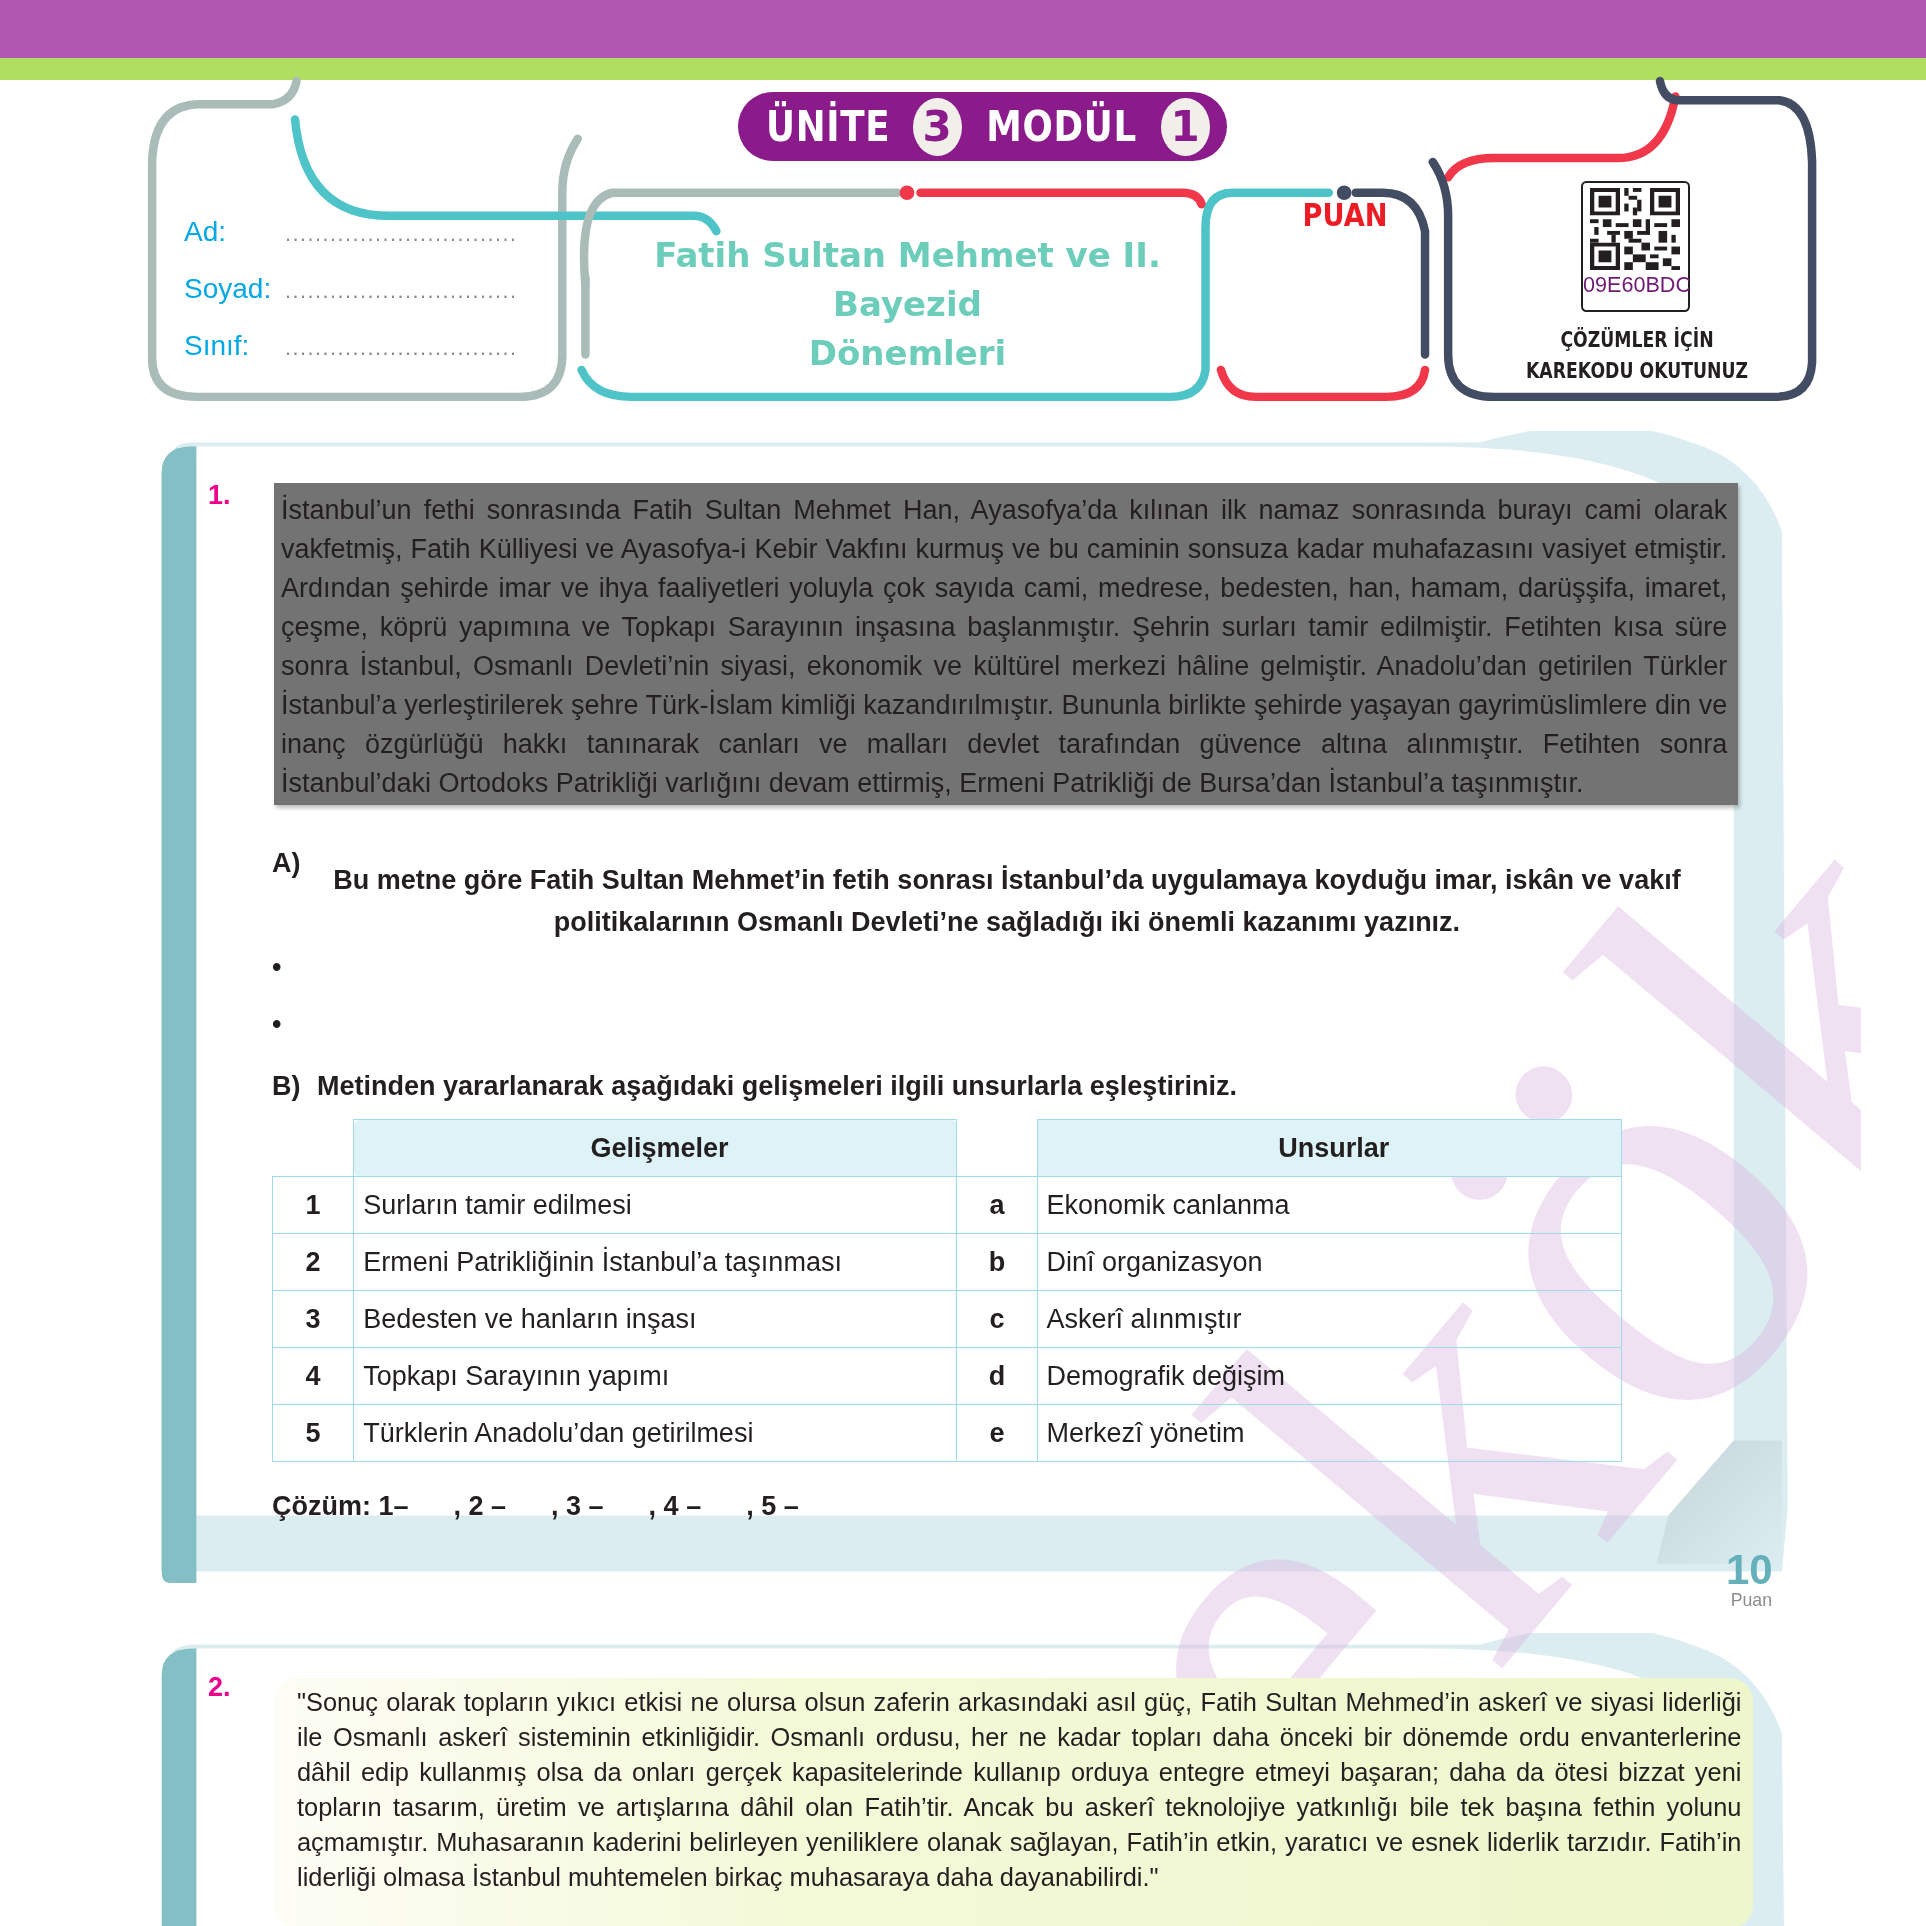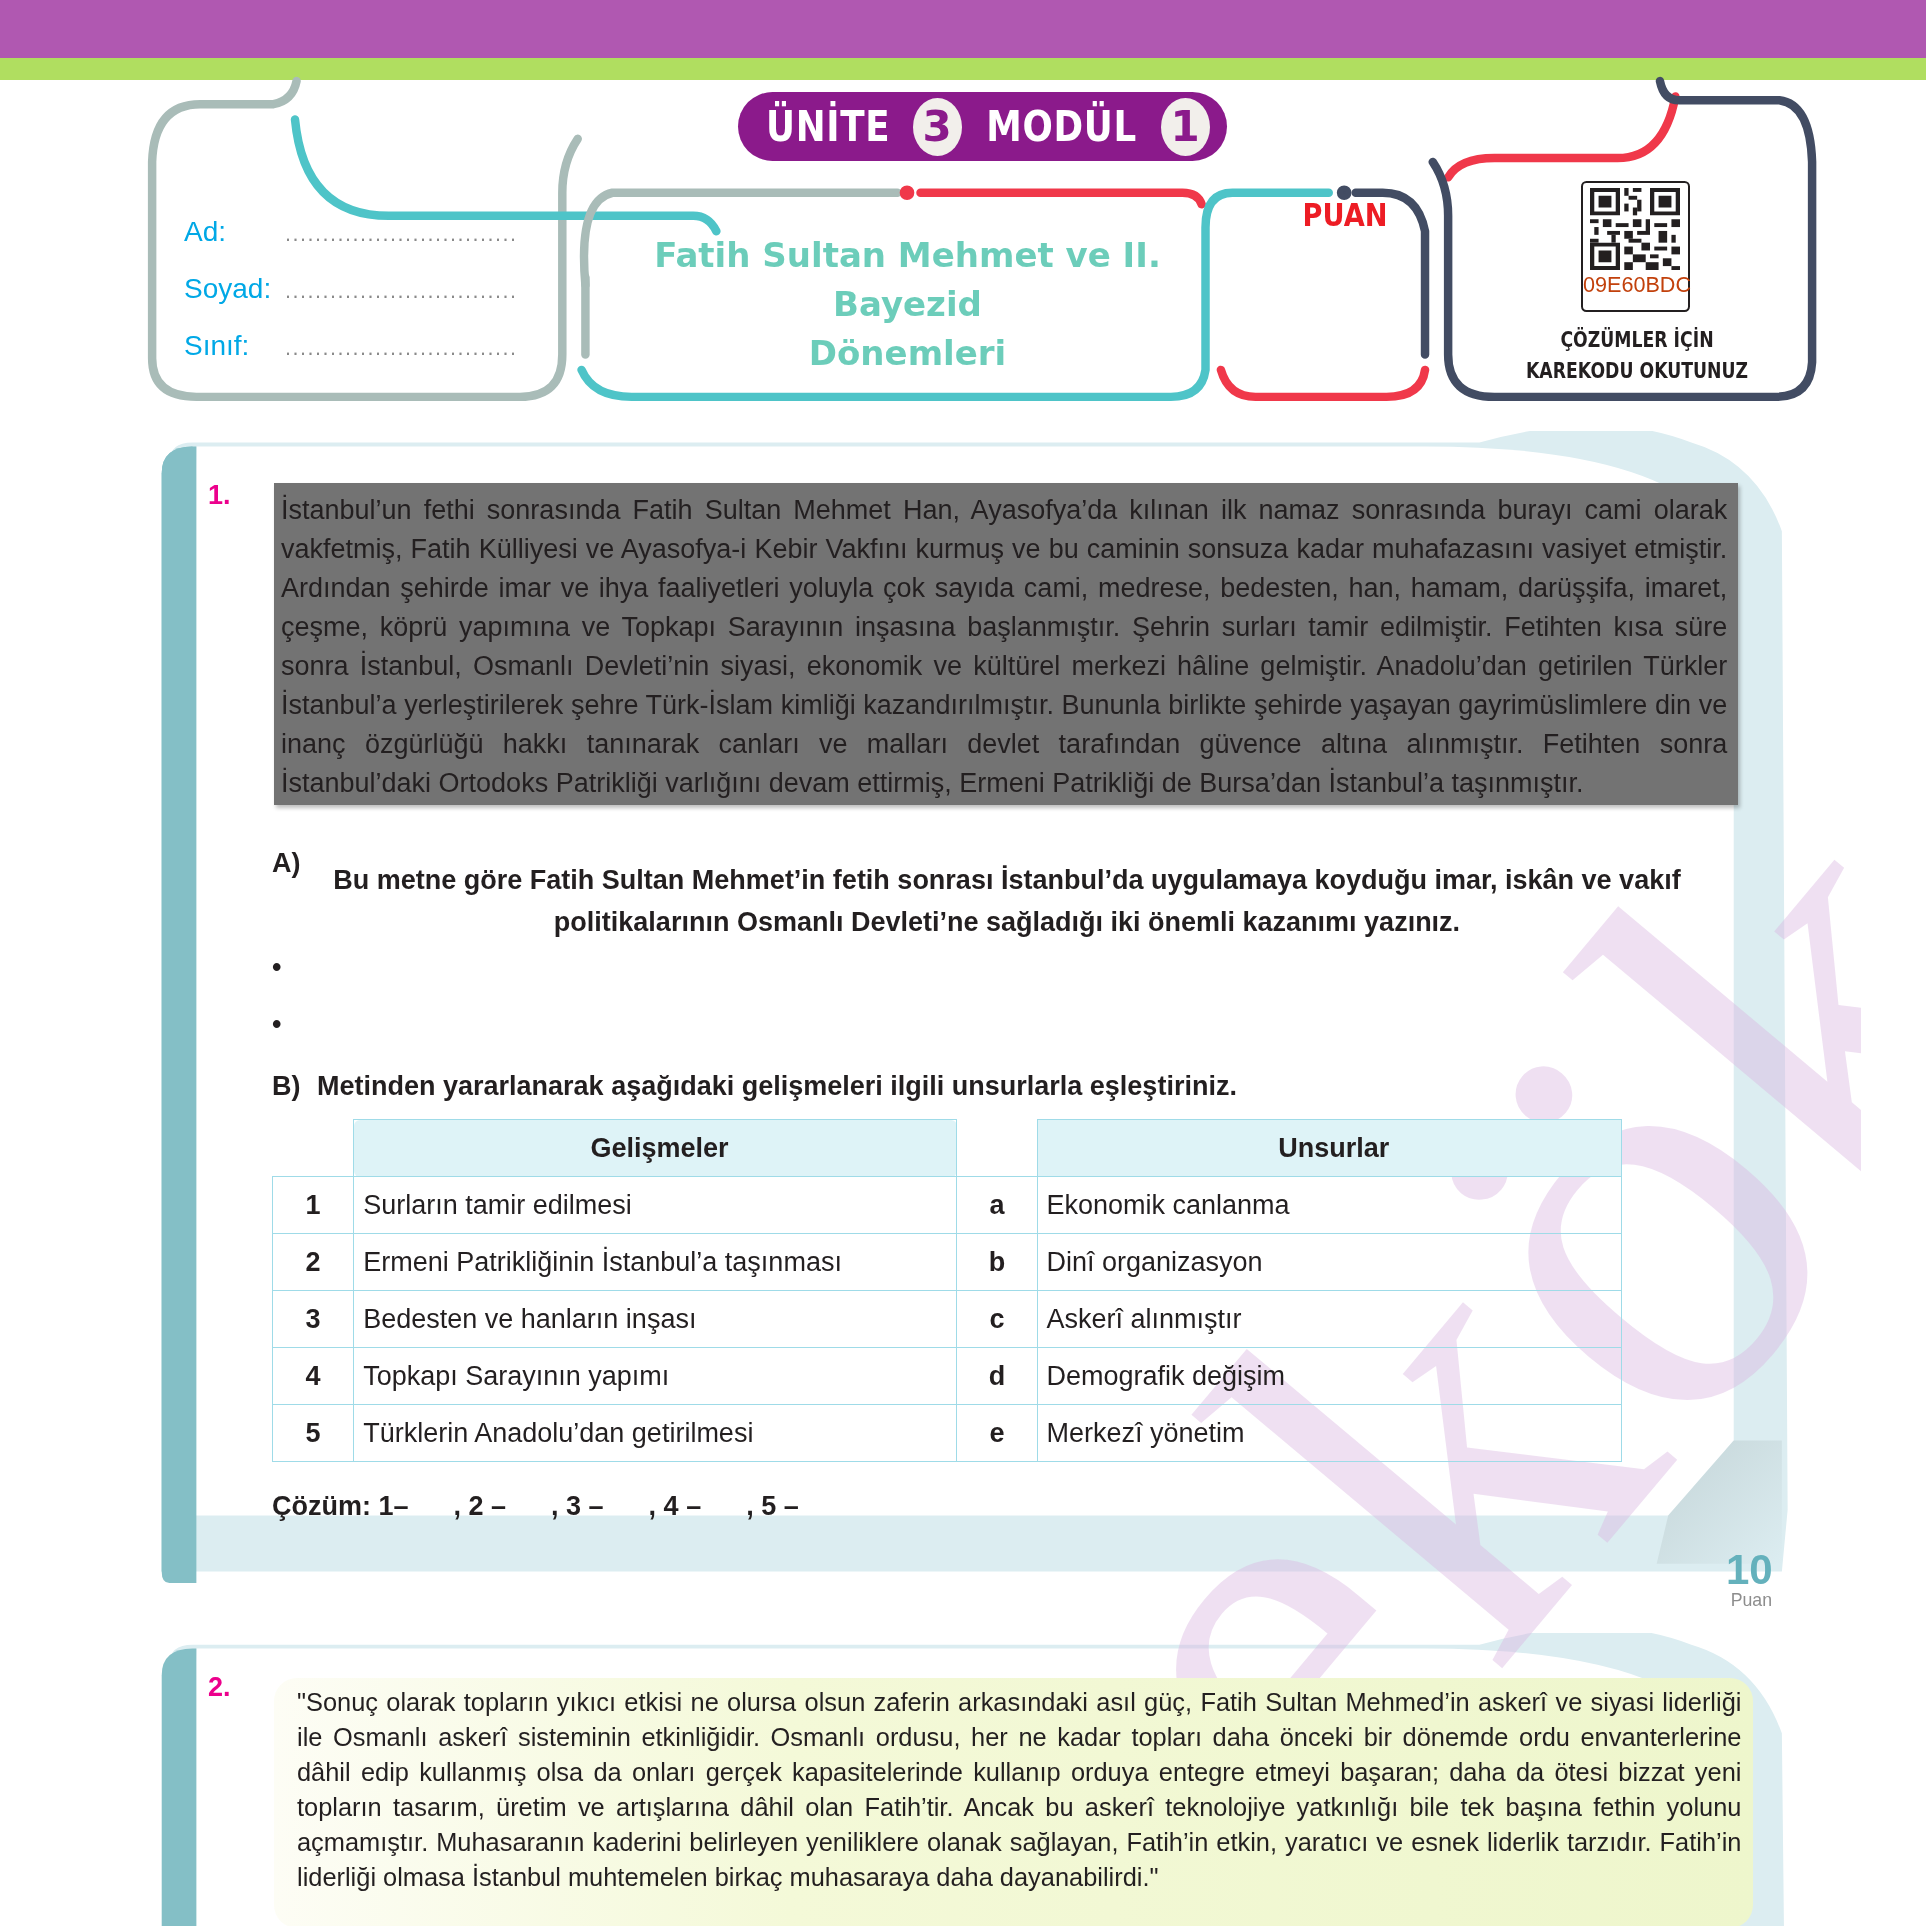--- a/index.html
+++ b/index.html
@@ -24,21 +24,21 @@
     .field-dots { color: #8a8a8a; font-size: 21.6px; letter-spacing: 1.5px; }
 
     .title-text { position: absolute; left: 582px; top: 231px; width: 651px; text-align: center;
       color: #6ccdba; font-family: "DejaVu Sans", sans-serif; font-weight: bold; font-size: 34px; line-height: 49px; }
 
     .puan-label { position: absolute; left: 1291px; top: 196px; width: 108px; text-align: center;
       color: #ed1c24; font-family: "DejaVu Sans", sans-serif; font-weight: bold; font-size: 32px; transform: scaleX(0.85); }
 
     .qr-box { position: absolute; left: 1581px; top: 181px; width: 109px; height: 131px; border: 2.3px solid #231f20; border-radius: 5.4px; background: #fff; }
     .qr-grid { position: absolute; left: 7px; top: 5.4px; width: 90px; height: 82px; }
-    .qr-code-text { position: absolute; left: 0; top: 89px; width: 100%; text-align: center; font-size: 21.6px; color: #c2410c; }
+    .qr-code-text { position: absolute; left: 0; top: 89px; width: 100%; text-align: center; font-size: 21.6px; color: #701a75; }
     .qr-caption { position: absolute; left: 1475px; top: 324px; width: 324px; text-align: center; font-family: "DejaVu Sans", sans-serif;
       font-weight: bold; font-size: 21.6px; line-height: 31px; color: #231f20; transform: scaleX(0.8); }
     .card-frame { position: absolute; }
     .q-number { position: absolute; color: #ec008c; font-weight: bold; font-size: 27px; }
 
     .passage1 { position: absolute; left: 274px; top: 483px; width: 1464px; height: 322px; background: #737373;
       box-shadow: 2.3px 3.1px 3.9px rgba(0,0,0,0.25); padding: 7.7px 10.8px 0 7px; font-size: 27px; line-height: 39px; text-align: justify; }
 
     .qtext { position: absolute; font-weight: bold; font-size: 27px; line-height: 42px; }
     .bullet { position: absolute; font-size: 27px; font-weight: bold; }

